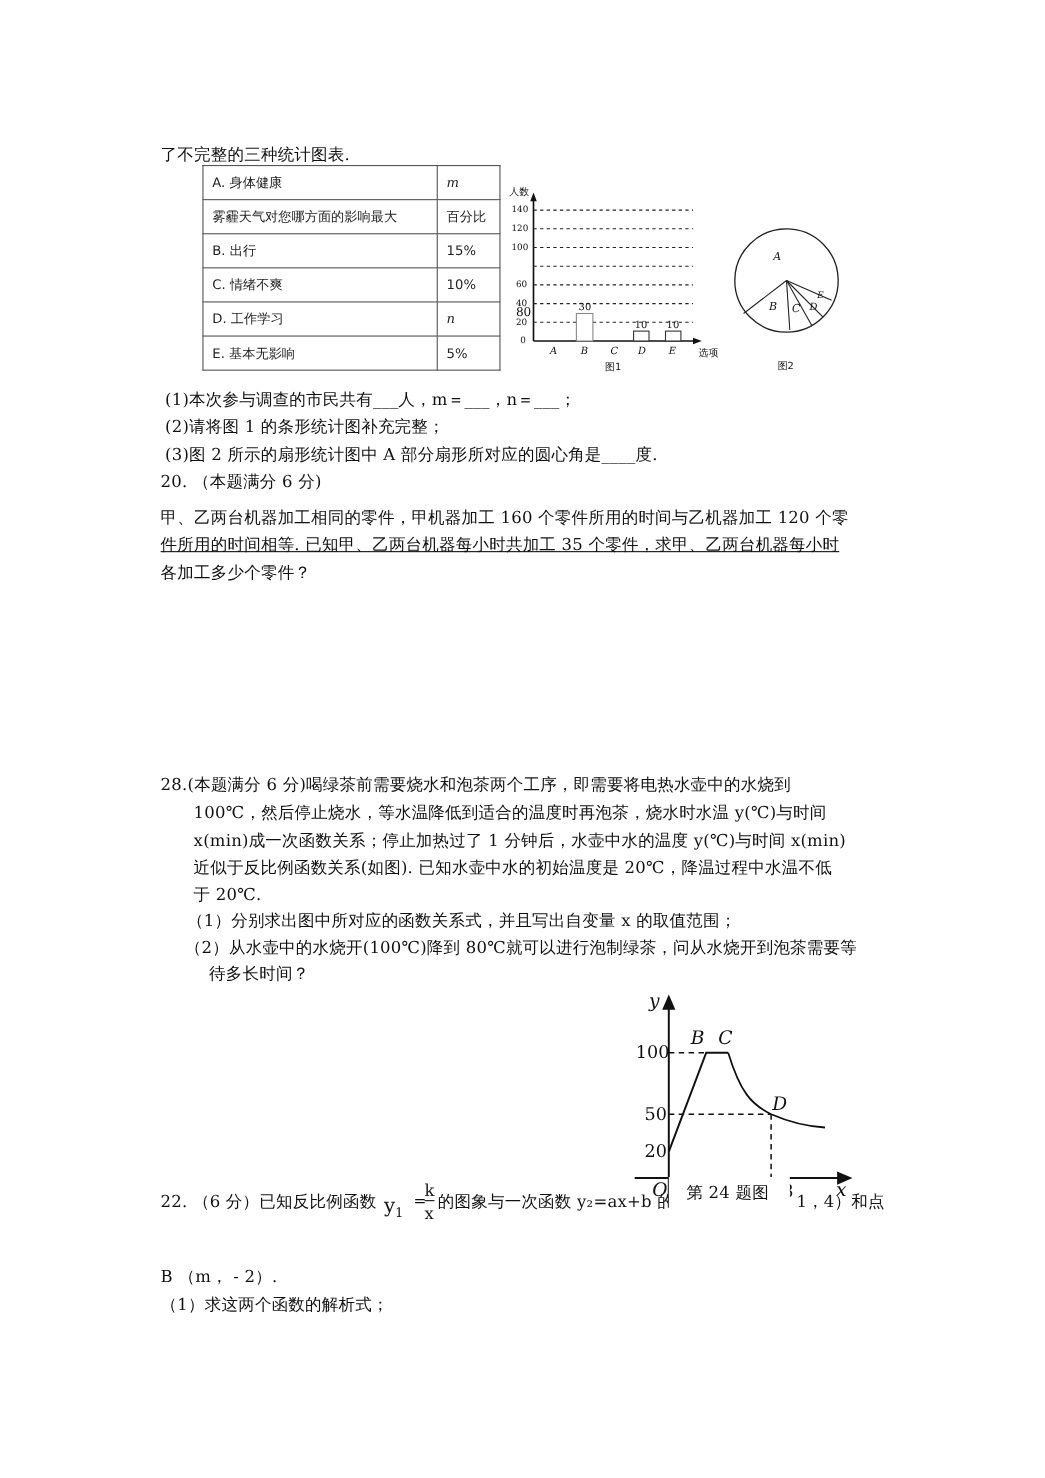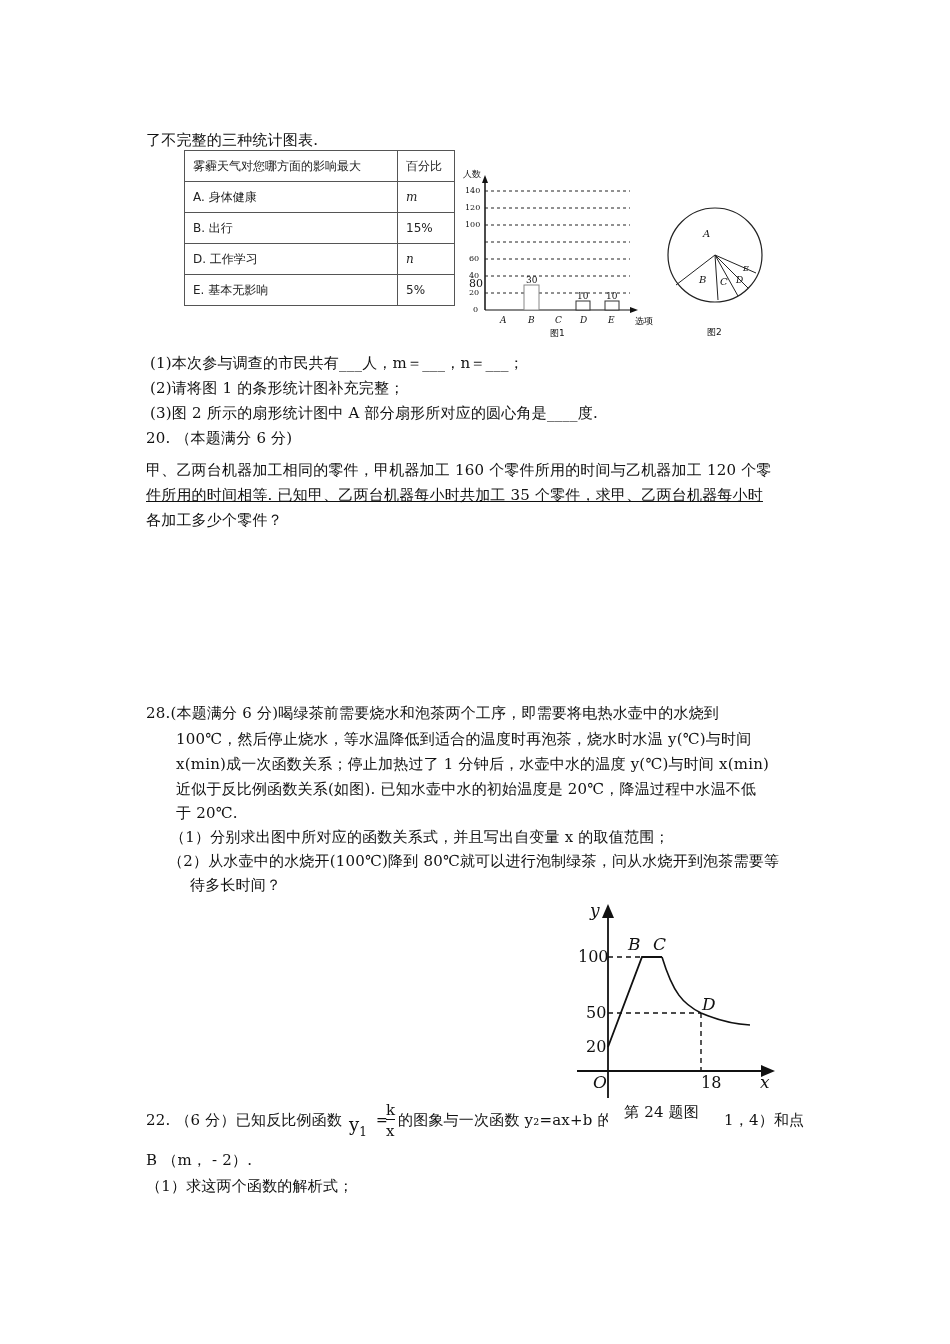--- a/index.html
+++ b/index.html
@@ -22,30 +22,34 @@
     .small-serif { font-family: "DejaVu Serif", serif; }
   </style>
 </head>
 <body>
 
 <div class="line" style="left:146px; top:130px;">了不完整的三种统计图表.</div>
 
 <table class="survey-table">
   <tbody>
       <tr>
+    <td>A. 身体健康</td>
+    <td class="it">m</td>
+  </tr>
+  <tr>
     <td class="c1">雾霾天气对您哪方面的影响最大</td>
     <td class="c2">百分比</td>
   </tr>
   <tr>
-    <td>A. 身体健康</td>
-    <td class="it">m</td>
+    <td>B. 出行</td>
+    <td>15%</td>
   </tr>
   <tr>
-    <td>B. 出行</td>
-    <td>15%</td>
+    <td>C. 情绪不爽</td>
+    <td>10%</td>
   </tr>
   <tr>
     <td>D. 工作学习</td>
     <td class="it">n</td>
   </tr>
   <tr>
     <td>E. 基本无影响</td>
     <td>5%</td>
   </tr>
 </tbody>
@@ -155,21 +159,21 @@
   <span class="abs small-serif" style="left:28px; top:174px; font-size:17px; font-style:italic;">O</span>
   <span class="abs small-serif" style="left:13px; top:49px; font-size:16px;">100</span>
   <span class="abs small-serif" style="left:21px; top:105px; font-size:16px;">50</span>
   <span class="abs small-serif" style="left:21px; top:139px; font-size:16px;">20</span>
   <span class="abs small-serif" style="left:136px; top:175px; font-size:16px;">18</span>
   <span class="abs small-serif" style="left:63px; top:36px; font-size:17px; font-style:italic;">B</span>
   <span class="abs small-serif" style="left:88px; top:36px; font-size:17px; font-style:italic;">C</span>
   <span class="abs small-serif" style="left:137px; top:96px; font-size:17px; font-style:italic;">D</span>
 </div>
 
-<div class="abs" style="left:146px; top:1100px; height:44px; width:680px;text-align:right;">
+<div class="abs" style="left:146px; top:1072px; height:44px; width:680px;text-align:right;">
   <span class="abs line" style="left:0; top:10px;">22. （6 分）已知反比例函数</span>
   <span class="abs" style="left:203px; top:14px; font-size:18px; font-family:'DejaVu Serif', serif;"><span>y</span><sub style="font-size:12px;">1</sub></span>
   <span class="abs" style="left:230px; top:12px; font-size:14px;">=</span>
   <span class="abs" style="left:240px; top:2px; font-size:15px; border-bottom:1px solid #111; line-height:17px;">k</span>
   <span class="abs" style="left:240px; top:22px; font-size:15px;">x</span>
   <span class="abs line" style="left:252px; top:10px;">的图象与一次函数 y₂=ax+b 的图</span>
   <div class="abs" style="left:462px; top:-2px; width:110px; height:40px; background:#fff;"></div>
   <span class="abs line" style="left:478px; top:2px;">第 24 题图</span>
   <span class="abs line" style="left:578px; top:10px;">1，4）和点</span>
 </div>

